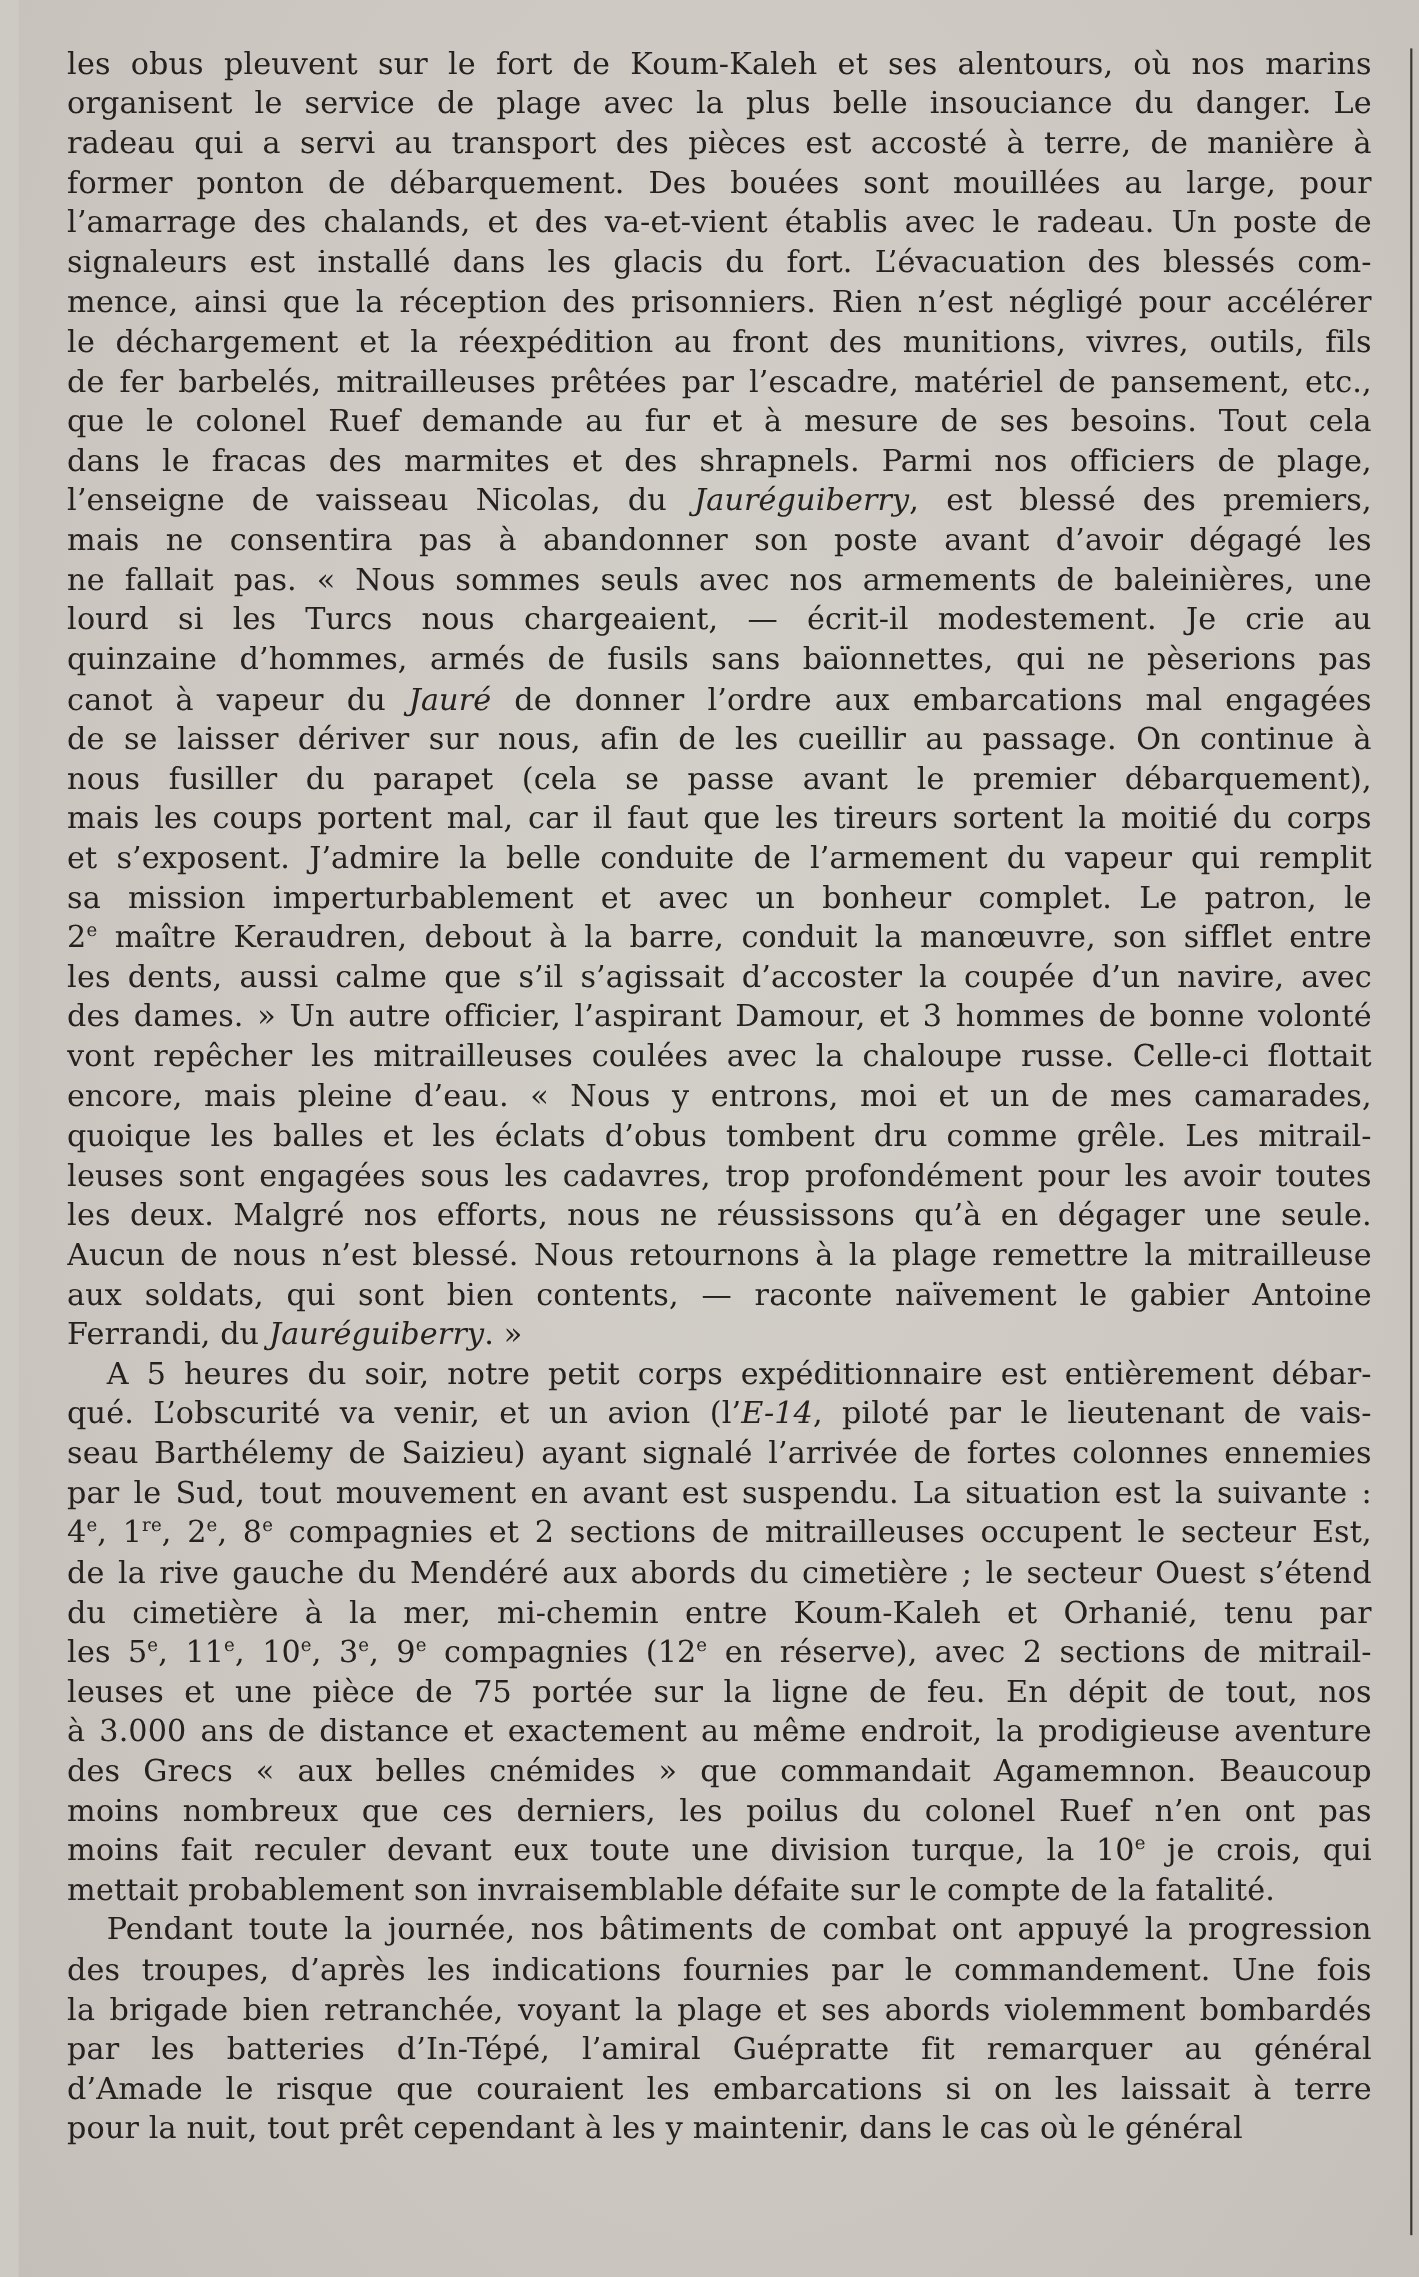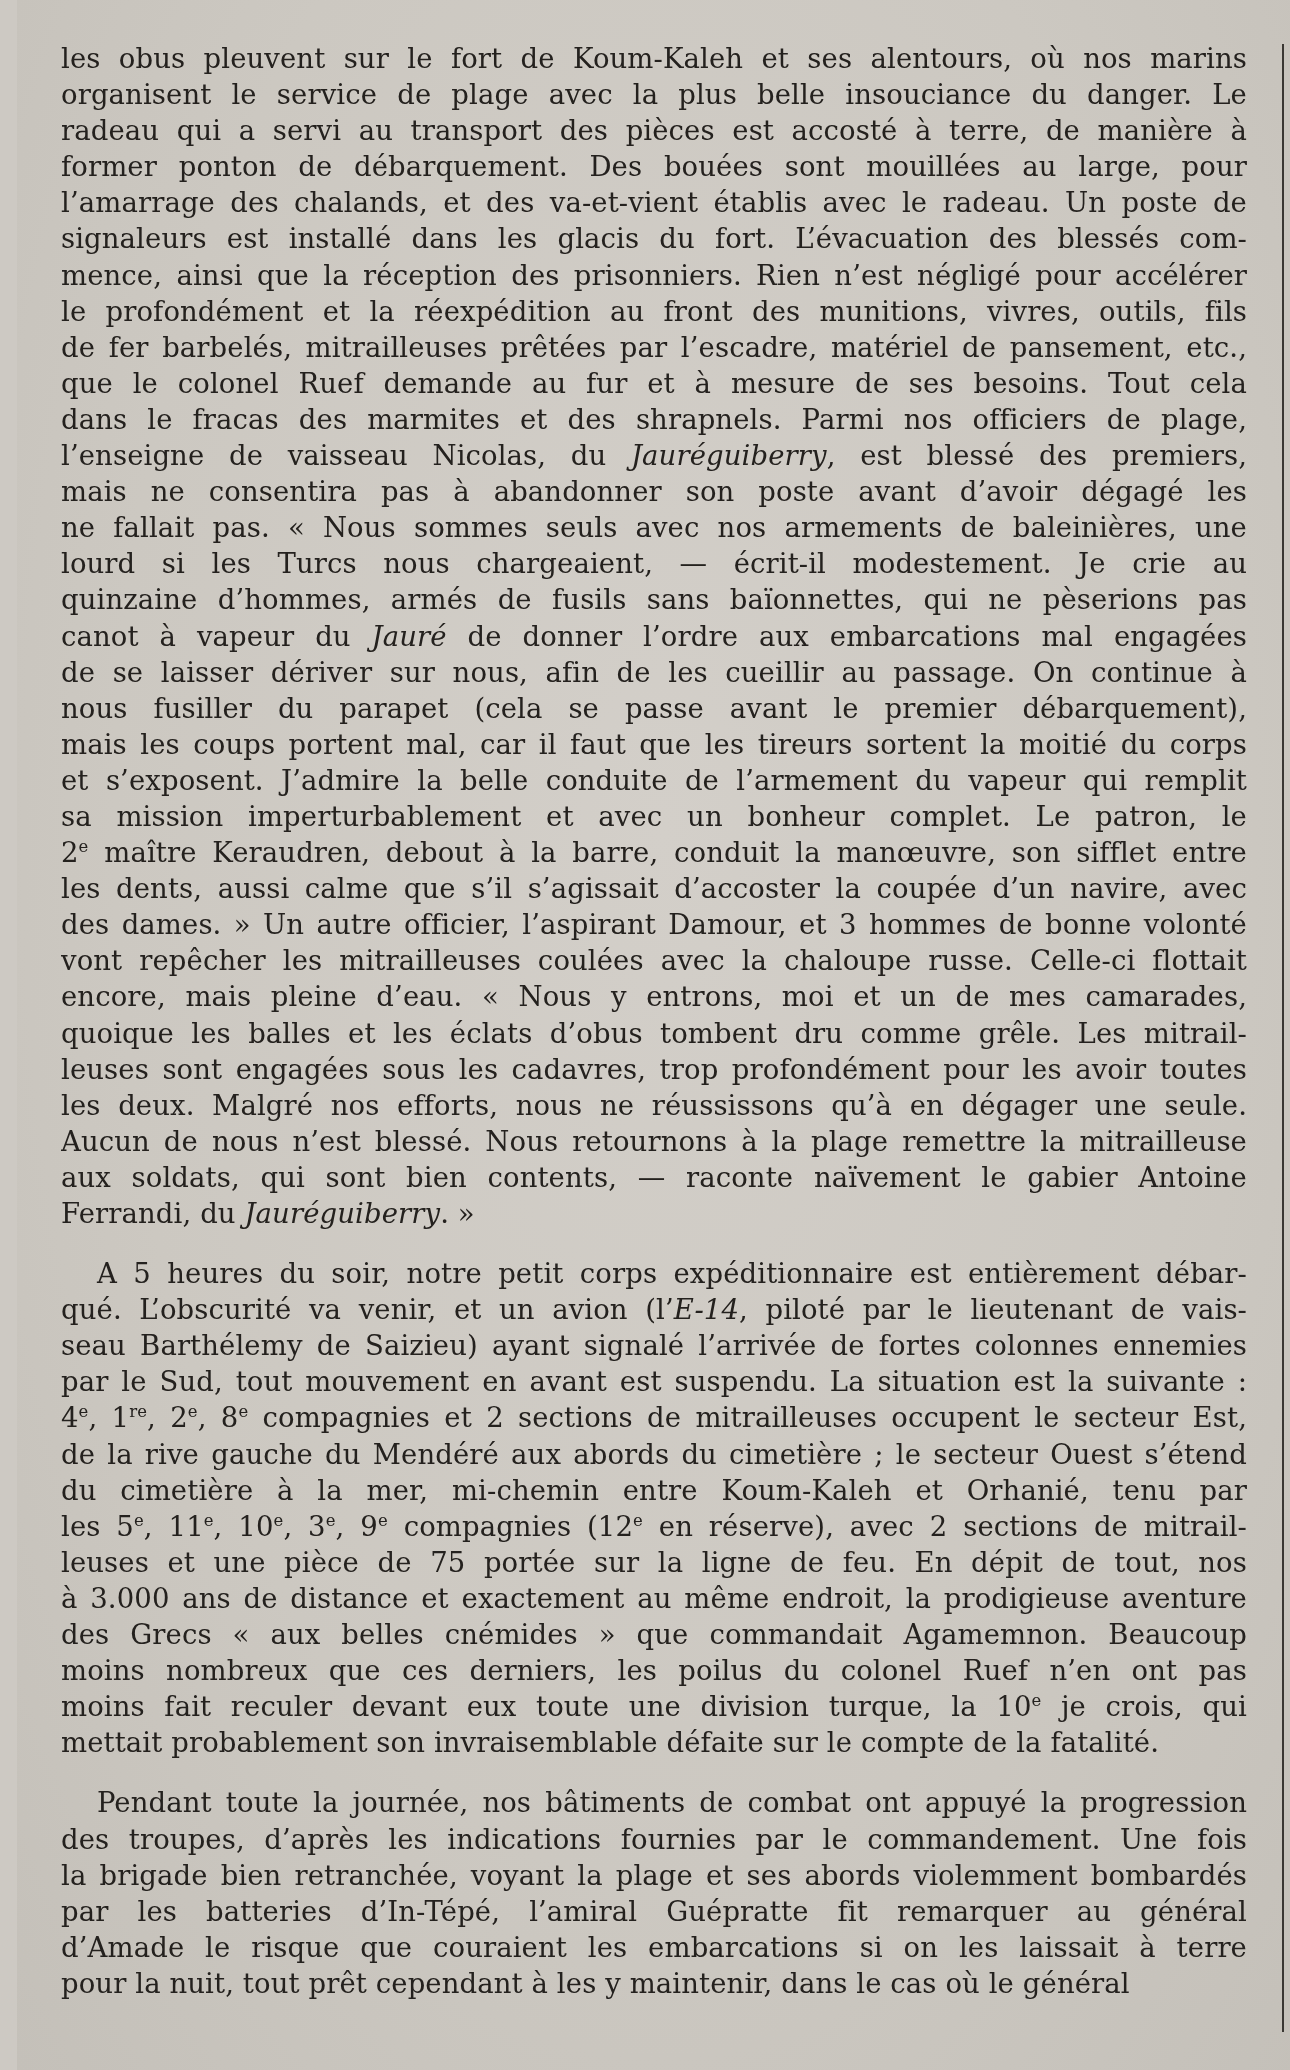--- a/index.html
+++ b/index.html
@@ -51,21 +51,20 @@
       text-align-last: justify;
       white-space: normal;
       height: 36.1px;
       overflow: hidden;
     }
     .line.last {
       text-align-last: left;
     }
     .line.indented {
       padding-left: 36px;
-      margin-top: 24px;
     }
     em, .it {
       font-style: italic;
     }
     sup {
       font-size: 60%;
       line-height: 0;
       vertical-align: super;
     }
   </style>
@@ -76,21 +75,21 @@
   <div class="rule"></div>
   <div class="text-block" id="text-block">
       <div class="para">
         <span class="line">les obus pleuvent sur le fort de Koum-Kaleh et ses alentours, où nos marins</span>
         <span class="line">organisent le service de plage avec la plus belle insouciance du danger. Le</span>
         <span class="line">radeau qui a servi au transport des pièces est accosté à terre, de manière à</span>
         <span class="line">former ponton de débarquement. Des bouées sont mouillées au large, pour</span>
         <span class="line">l’amarrage des chalands, et des va-et-vient établis avec le radeau. Un poste de</span>
         <span class="line">signaleurs est installé dans les glacis du fort. L’évacuation des blessés com-</span>
         <span class="line">mence, ainsi que la réception des prisonniers. Rien n’est négligé pour accélérer</span>
-        <span class="line">le profondément et la réexpédition au front des munitions, vivres, outils, fils</span>
+        <span class="line">le déchargement et la réexpédition au front des munitions, vivres, outils, fils</span>
         <span class="line">de fer barbelés, mitrailleuses prêtées par l’escadre, matériel de pansement, etc.,</span>
         <span class="line">que le colonel Ruef demande au fur et à mesure de ses besoins. Tout cela</span>
         <span class="line">dans le fracas des marmites et des shrapnels. Parmi nos officiers de plage,</span>
         <span class="line">l’enseigne de vaisseau Nicolas, du <em>Jauréguiberry</em>, est blessé des premiers,</span>
         <span class="line">mais ne consentira pas à abandonner son poste avant d’avoir dégagé les</span>
         <span class="line">ne fallait pas. « Nous sommes seuls avec nos armements de baleinières, une</span>
         <span class="line">lourd si les Turcs nous chargeaient, — écrit-il modestement. Je crie au</span>
         <span class="line">quinzaine d’hommes, armés de fusils sans baïonnettes, qui ne pèserions pas</span>
         <span class="line">canot à vapeur du <em>Jauré</em> de donner l’ordre aux embarcations mal engagées</span>
         <span class="line">de se laisser dériver sur nous, afin de les cueillir au passage. On continue à</span>

